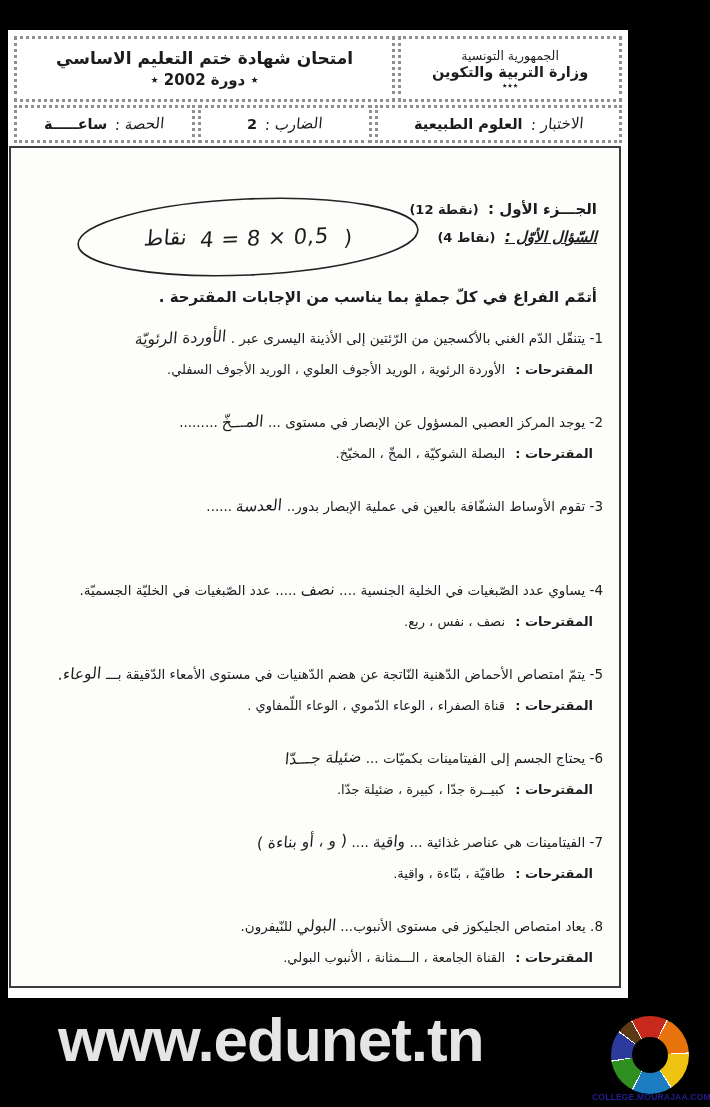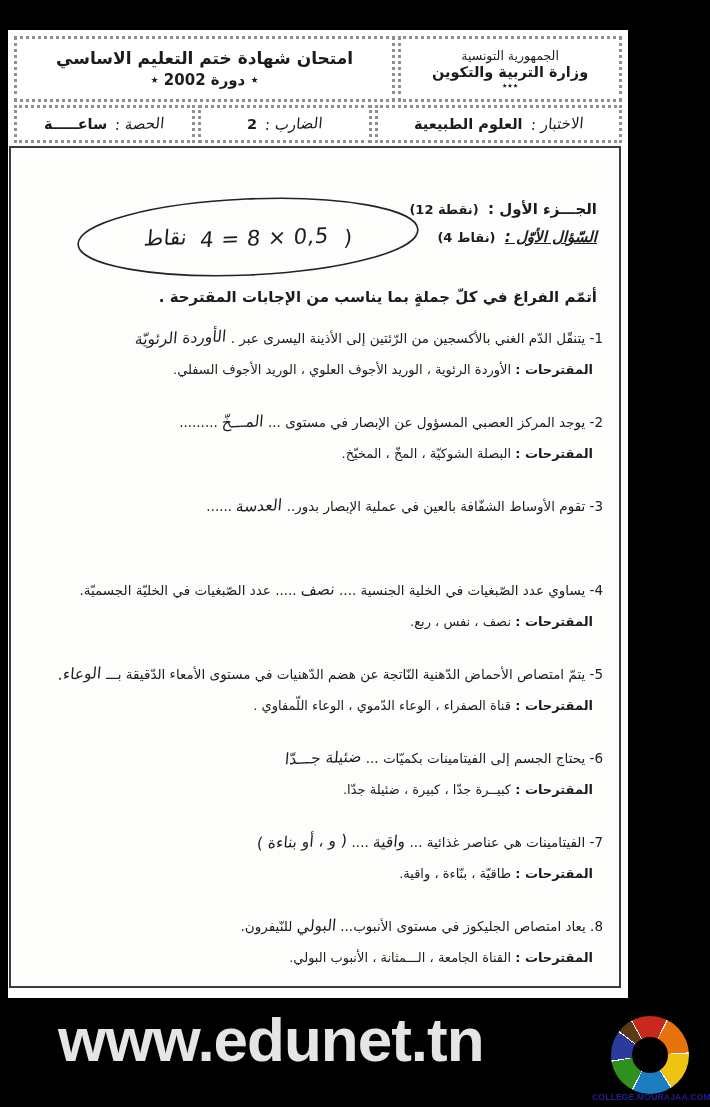--- a/index.html
+++ b/index.html
@@ -64,21 +64,21 @@
     position:absolute;inset:0;display:flex;direction:ltr;
     align-items:center;justify-content:center;gap:14px;font-size:19px;
   }
   .instruction{position:absolute;top:140px;right:22px;font-size:15px;font-weight:bold;white-space:nowrap;}
   
   .questions{position:absolute;top:180px;right:16px;left:4px;direction:rtl;}
   .question{height:84px;}
   .q-stmt{font-size:13.5px;line-height:20px;white-space:nowrap;}
   .q-stmt .hw{font-size:15.5px;}
   .q-props{margin-top:14px;padding-right:10px;font-size:13px;white-space:nowrap;}
-  .props-label{font-weight:bold;}
+  .props-label{font-weight:bold;margin-left:6px;}
   
   .watermark{
     position:absolute;left:58px;top:1004px;
     font-family:"Liberation Sans","DejaVu Sans",sans-serif;
     font-size:62px;font-weight:bold;color:#e5e5e5;letter-spacing:-1px;
   }
   .logo{
     position:absolute;left:611px;top:1016px;width:78px;height:78px;border-radius:50%;
     background:conic-gradient(
       #c8291d 0 25deg,#fff 25deg 27deg,

